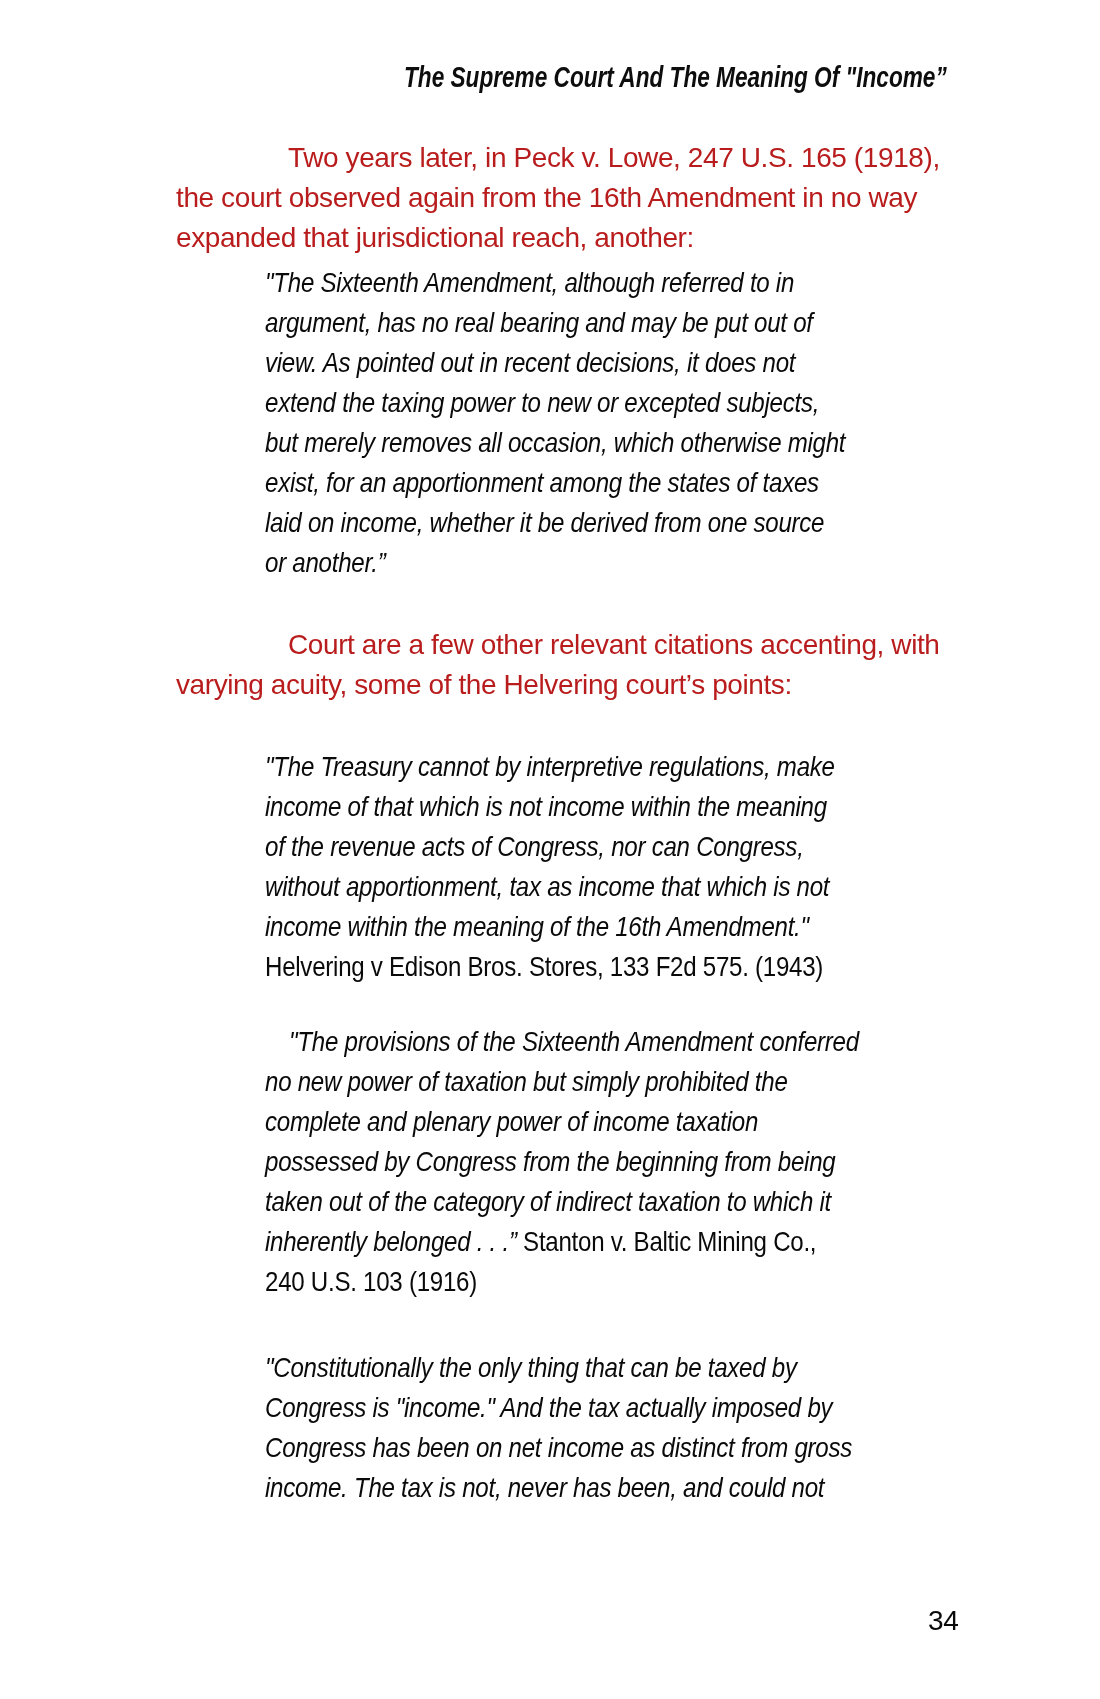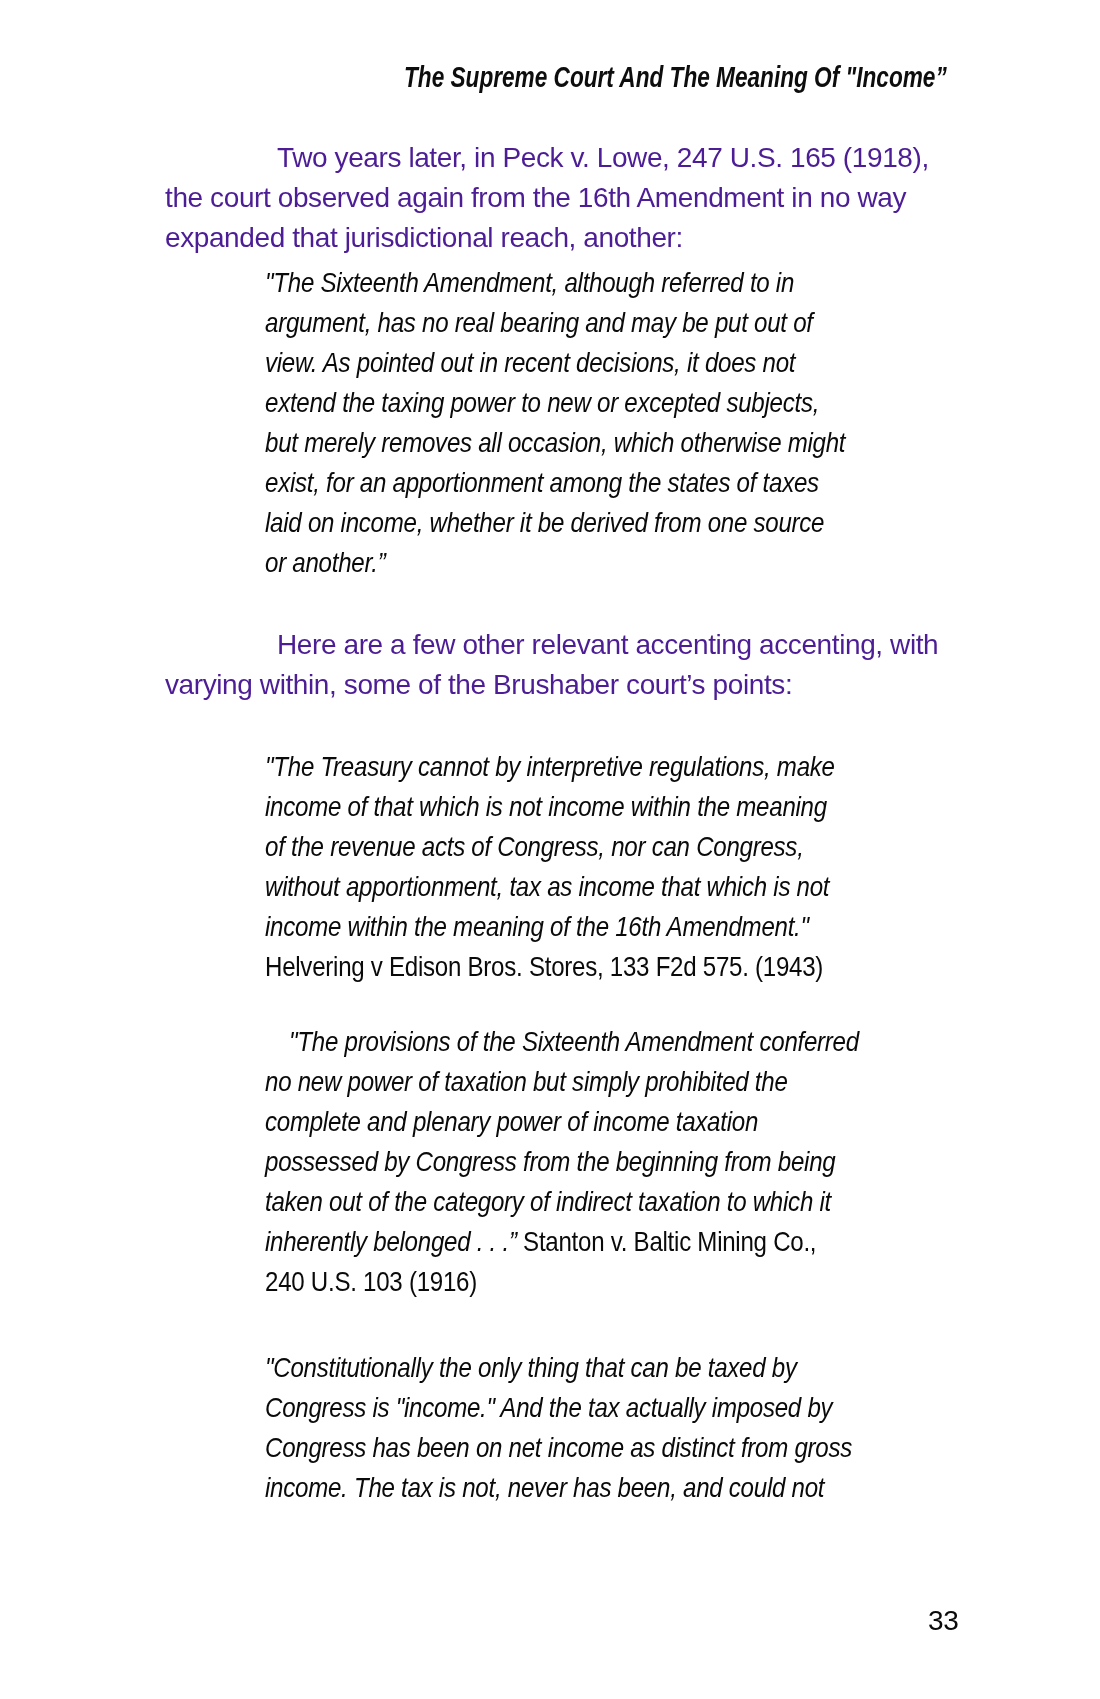--- a/index.html
+++ b/index.html
@@ -20,27 +20,27 @@
     line-height: 34px;
     font-weight: bold;
     font-style: italic;
     white-space: nowrap;
     transform: scaleX(0.78);
     transform-origin: 0 0;
     color: #0d0d0d;
   }
   .para {
     position: absolute;
-    left: 165px;
+    left: 176px;
     font-size: 28px;
     line-height: 40px;
     letter-spacing: -0.4px;
     text-indent: 112px;
     white-space: nowrap;
-    color: #4c1d95;
+    color: #b91c1c;
   }
   .p1 { top: 138px; }
   .p2 { top: 625px; }
   .quote {
     position: absolute;
     left: 265px;
     font-size: 28px;
     line-height: 40px;
     letter-spacing: -0.3px;
     font-style: italic;
@@ -66,22 +66,22 @@
 </head>
 <body>
 
 <div class="page">
   <div class="title">The Supreme Court And The Meaning Of "Income”</div>
 
   <div class="para p1"><span>Two years later, in Peck v. Lowe, 247 U.S. 165 (1918),</span><br><span>the court observed again from the 16th Amendment in no way</span><br><span>expanded that jurisdictional reach, another:</span></div>
 
   <div class="quote q1"><span>"The Sixteenth Amendment, although referred to in</span><br><span>argument, has no real bearing and may be put out of</span><br><span>view. As pointed out in recent decisions, it does not</span><br><span>extend the taxing power to new or excepted subjects,</span><br><span>but merely removes all occasion, which otherwise might</span><br><span>exist, for an apportionment among the states of taxes</span><br><span>laid on income, whether it be derived from one source</span><br><span>or another.”</span></div>
 
-  <div class="para p2"><span>Here are a few other relevant accenting accenting, with</span><br><span>varying within, some of the Brushaber court’s points:</span></div>
+  <div class="para p2"><span>Court are a few other relevant citations accenting, with</span><br><span>varying acuity, some of the Helvering court’s points:</span></div>
 
   <div class="quote q2"><span>"The Treasury cannot by interpretive regulations, make</span><br><span>income of that which is not income within the meaning</span><br><span>of the revenue acts of Congress, nor can Congress,</span><br><span>without apportionment, tax as income that which is not</span><br><span>income within the meaning of the 16th Amendment."</span><br><span class="upright">Helvering v Edison Bros. Stores, 133 F2d 575. (1943)</span></div>
 
   <div class="quote q3"><span>"The provisions of the Sixteenth Amendment conferred</span><br><span>no new power of taxation but simply prohibited the</span><br><span>complete and plenary power of income taxation</span><br><span>possessed by Congress from the beginning from being</span><br><span>taken out of the category of indirect taxation to which it</span><br><span>inherently belonged . . .” </span><span class="upright">Stanton v. Baltic Mining Co.,</span><br><span class="upright">240 U.S. 103 (1916)</span></div>
 
   <div class="quote q4"><span>"Constitutionally the only thing that can be taxed by</span><br><span>Congress is "income." And the tax actually imposed by</span><br><span>Congress has been on net income as distinct from gross</span><br><span>income. The tax is not, never has been, and could not</span></div>
 
-  <div class="pageno">33</div>
+  <div class="pageno">34</div>
 </div>
 
 </body></html>

